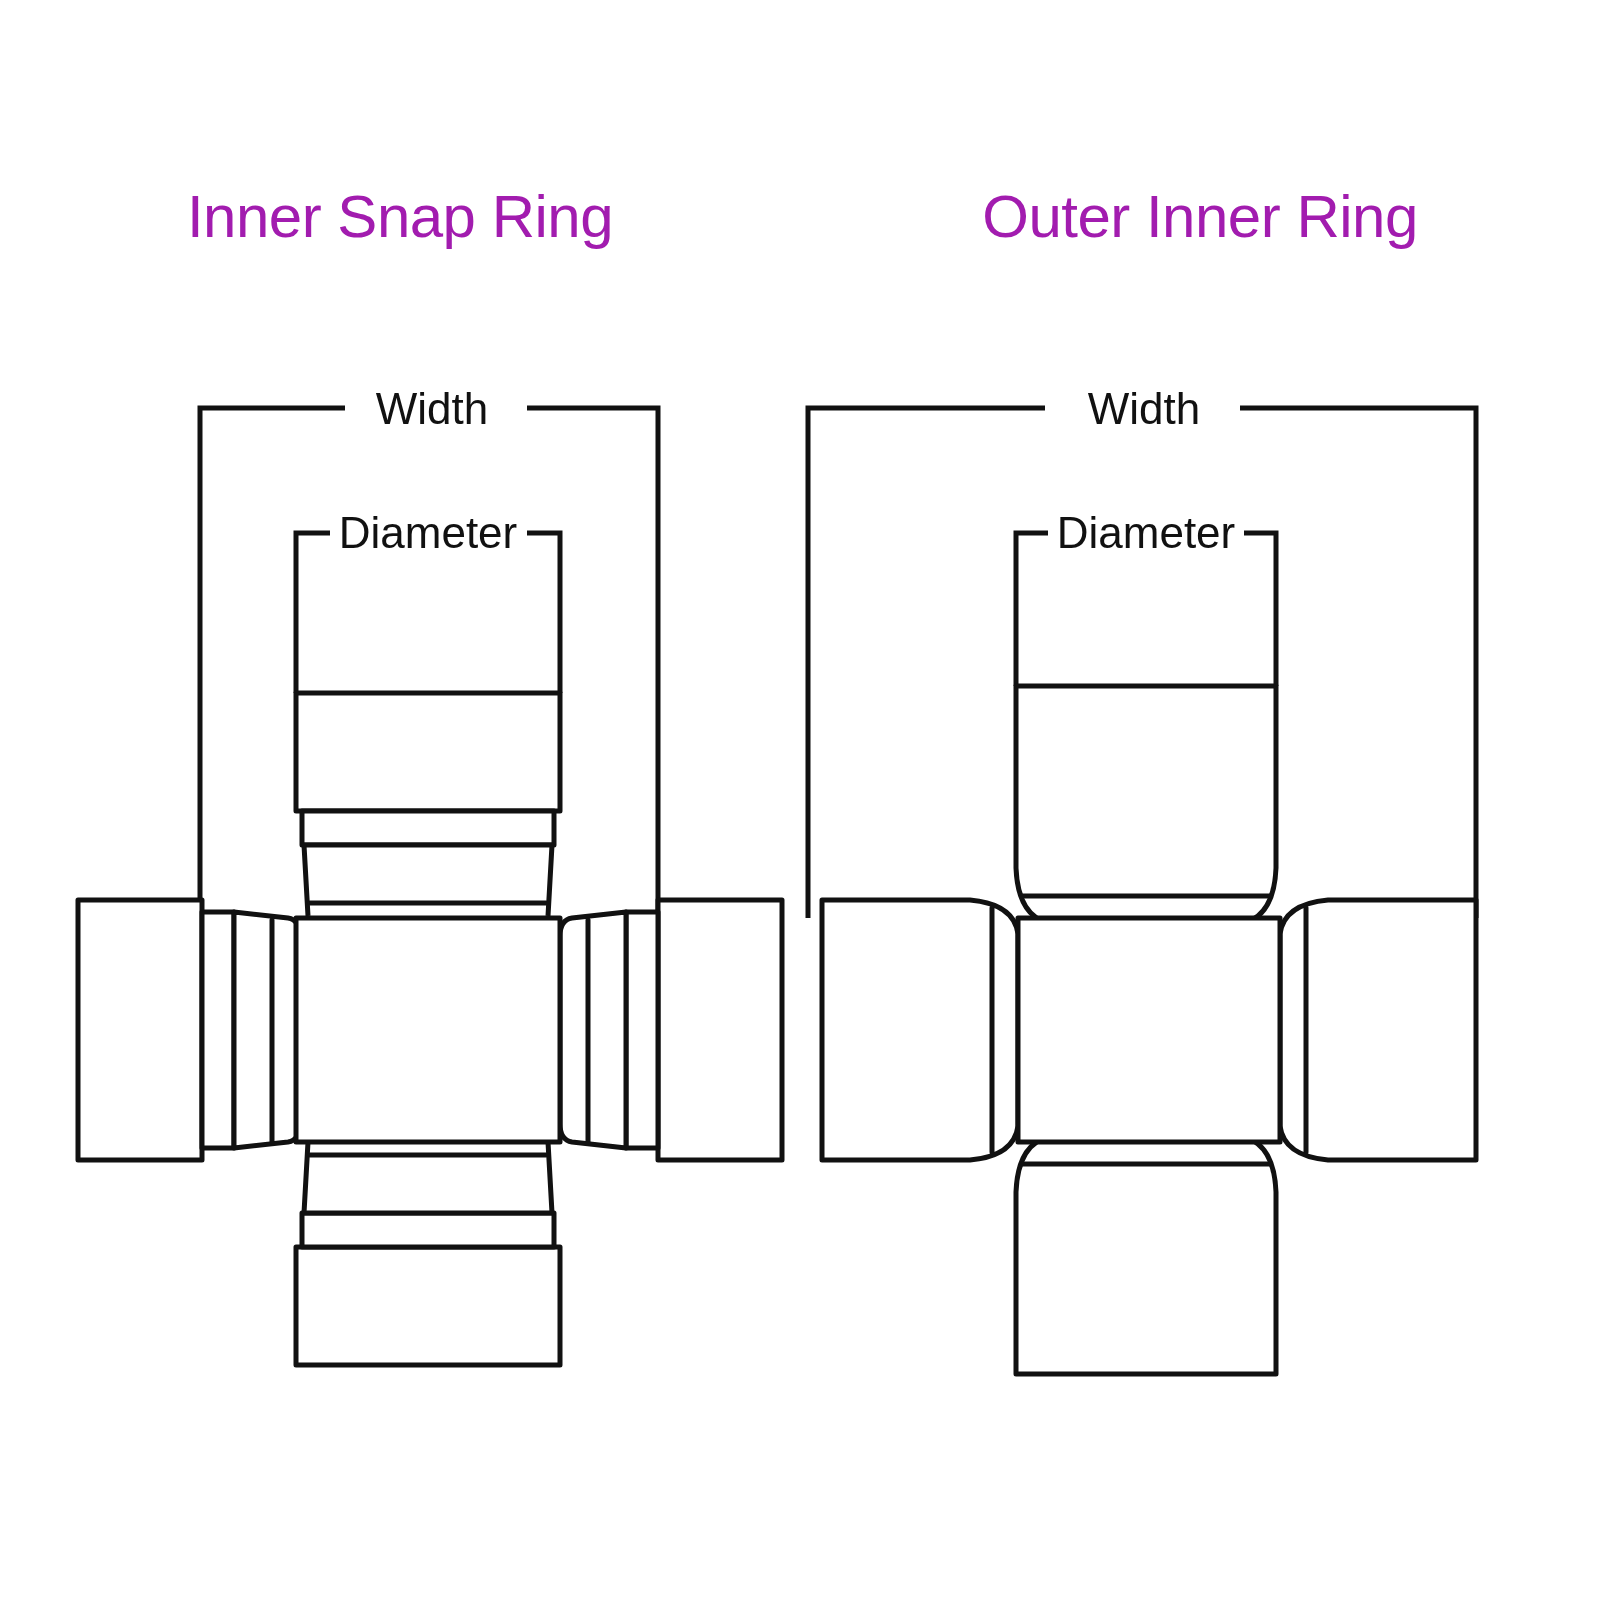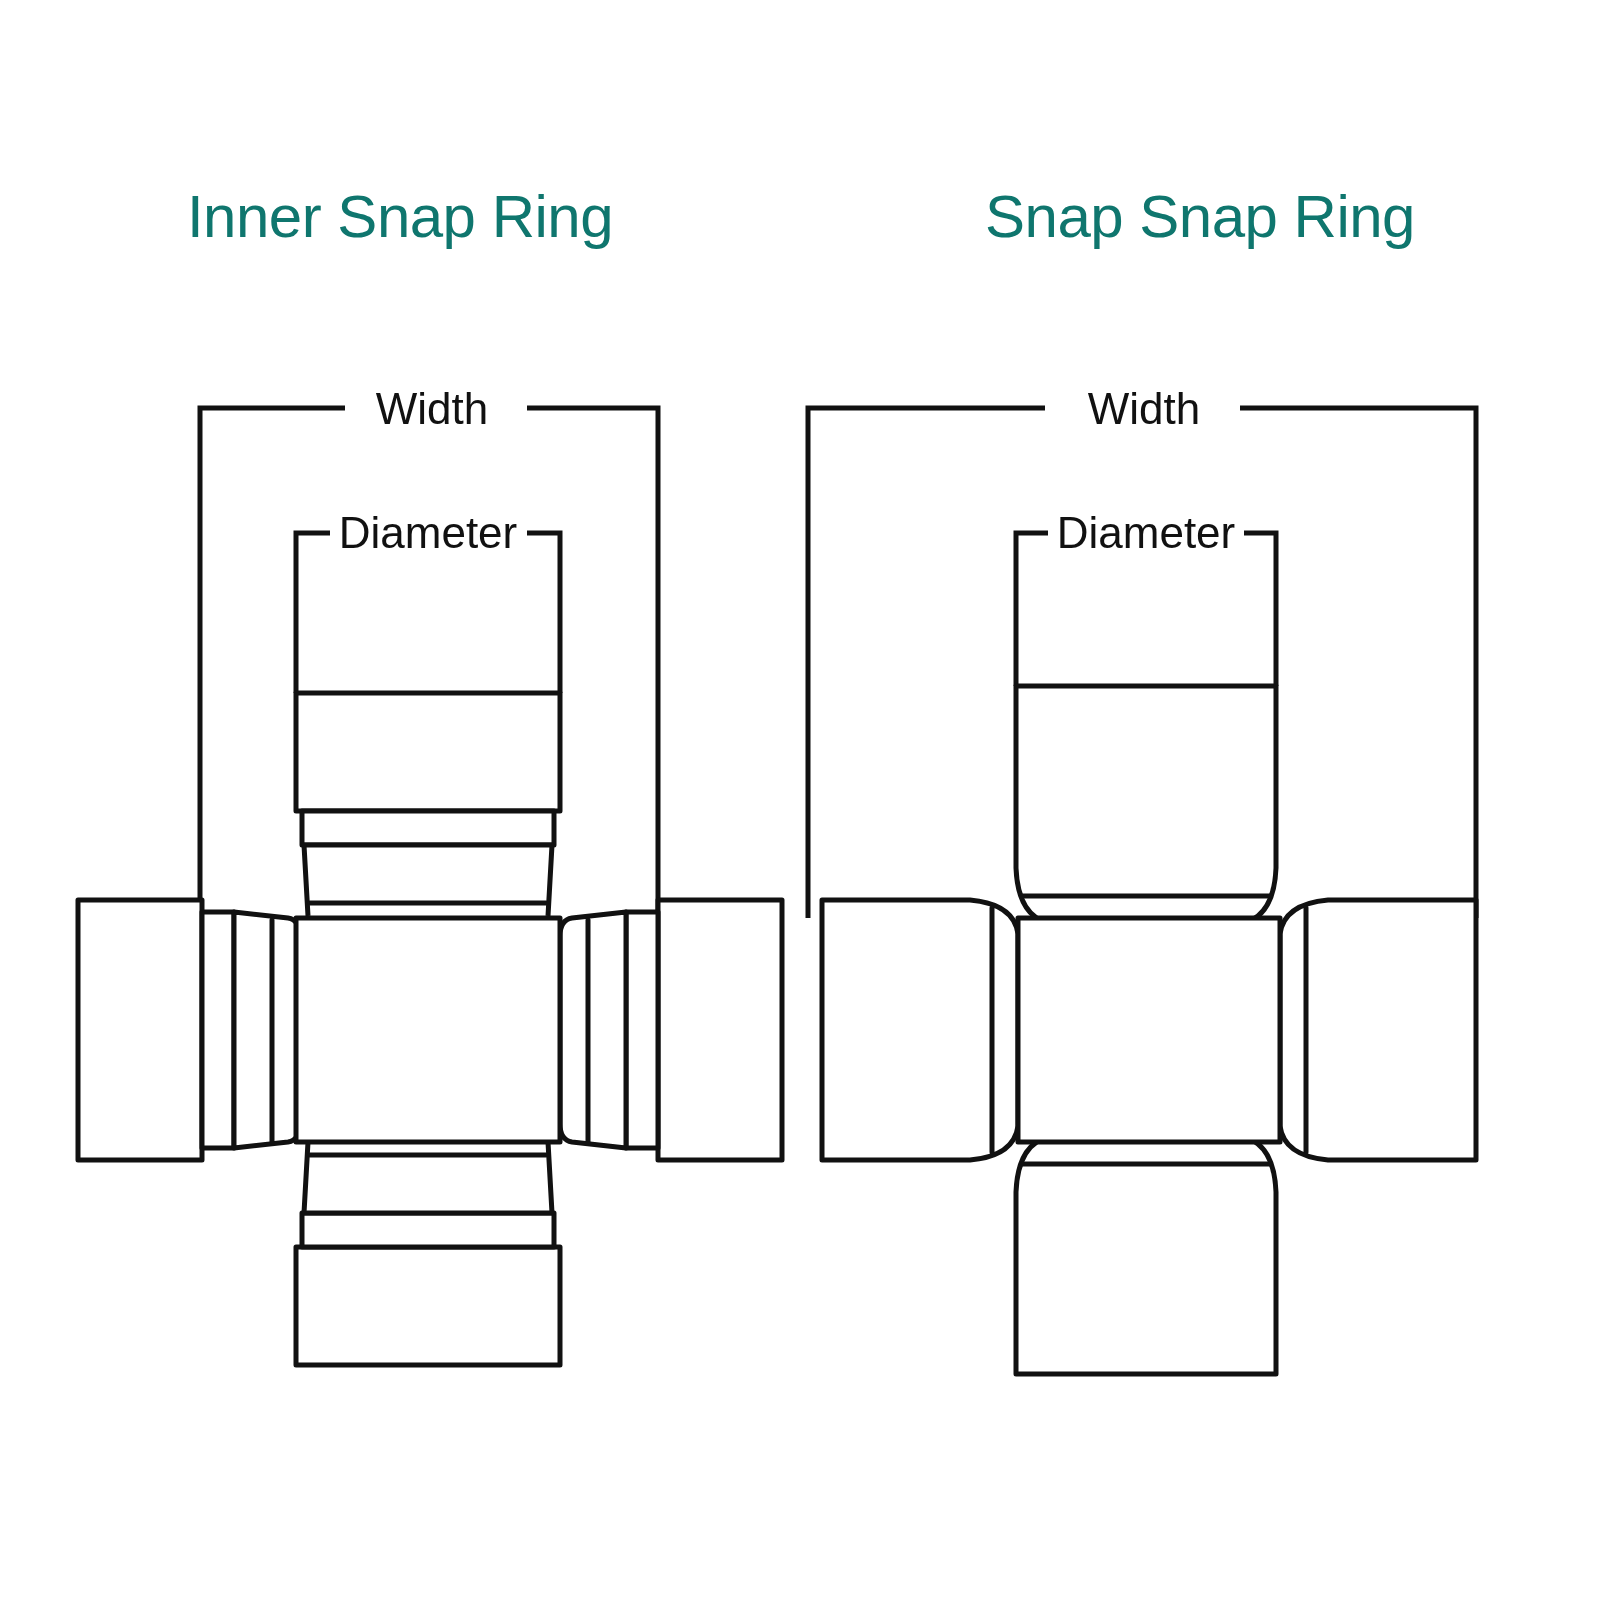--- a/index.html
+++ b/index.html
@@ -32,21 +32,21 @@
   .panel-title {
     position: absolute;
     top: 182px;
     left: 0;
     width: 800px;
     text-align: center;
     font-size: 60px;
     font-weight: 400;
     line-height: 1.15;
     letter-spacing: -0.5px;
-    color: #0f766e;
+    color: #a21caf;
     white-space: nowrap;
   }
 
   .drawing {
     position: absolute;
     top: 0;
     left: 0;
     width: 800px;
     height: 1600px;
     display: block;
@@ -136,21 +136,21 @@
           <path class="outline-thin" d="M 588 920 L 588 1142"></path>
         </g>
 
         <rect class="outline" x="296" y="918" width="264" height="224"></rect>
       </g>
     </svg>
   </div>
 
   <div class="panel" id="panel-outer">
 
-    <div class="panel-title">Snap Snap Ring</div>
+    <div class="panel-title">Outer Inner Ring</div>
 
     <svg class="drawing" viewBox="0 0 800 1600" xmlns="http://www.w3.org/2000/svg">
 
       <g>
         <path class="dimline" d="M 8 918 L 8 408 L 245 408"></path>
         <path class="dimline" d="M 676 918 L 676 408 L 440 408"></path>
         <text class="dim-label" x="344" y="424" text-anchor="middle">Width</text>
       </g>
 
       <g>

